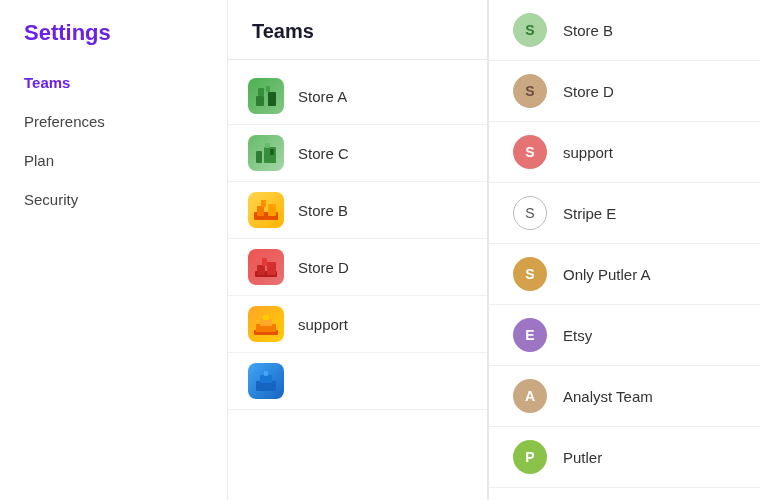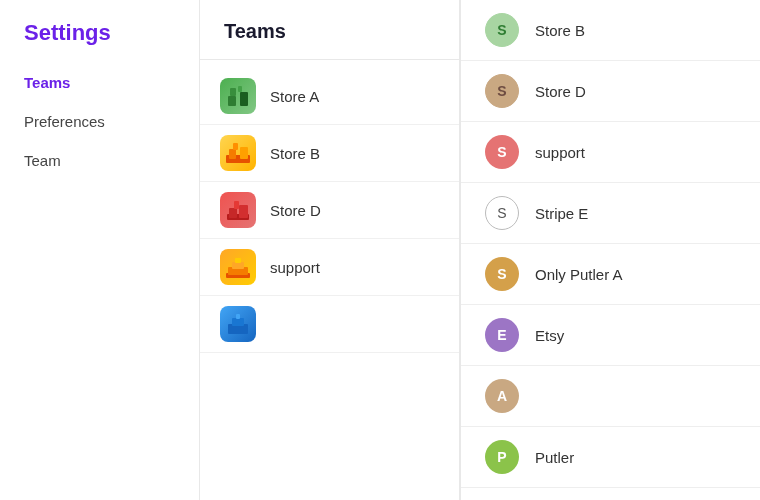--- a/index.html
+++ b/index.html
@@ -7,21 +7,21 @@
       font-family: -apple-system, BlinkMacSystemFont, 'Segoe UI', sans-serif;
       background: #fff;
       width: 760px;
       height: 500px;
       overflow: hidden;
       display: flex;
     }
 
     
     .sidebar {
-      width: 200px;
+      width: 228px;
       padding: 20px 24px;
       border-right: 1px solid #e8e8e8;
       flex-shrink: 0;
     }
     .sidebar-title {
       font-size: 22px;
       font-weight: 700;
       color: #6B21E8;
       margin-bottom: 28px;
     }
@@ -157,39 +157,51 @@
     }
   </style>
 </head>
 <body>
 
 <aside class="sidebar">
   <div class="sidebar-title">Settings</div>
 
   <div class="sidebar-item active">Teams</div>
   <div class="sidebar-item">Preferences</div>
-  <div class="sidebar-item">Team</div>
+  <div class="sidebar-item">Plan</div>
+  <div class="sidebar-item">Security</div>
 </aside>
 
 <section class="main-panel">
   <div class="main-panel-header">Teams</div>
   <div class="team-list">
 
     <div class="team-item">
       <div class="team-icon building icon-store-a">
         <svg width="28" height="28" viewBox="0 0 28 28" fill="none">
           <rect x="4" y="14" width="8" height="10" fill="#2e7d32" rx="1"></rect>
           <rect x="16" y="10" width="8" height="14" fill="#1b5e20" rx="1"></rect>
           <rect x="6" y="6" width="6" height="8" fill="#388e3c" rx="1"></rect>
           <rect x="14" y="4" width="4" height="6" fill="#43a047" rx="1"></rect>
         </svg>
       </div>
       <span class="team-name">Store A</span>
     </div>
 
+    <div class="team-item">
+      <div class="team-icon building icon-store-c">
+        <svg width="28" height="28" viewBox="0 0 28 28" fill="none">
+          <rect x="4" y="12" width="6" height="12" fill="#2e7d32" rx="1"></rect>
+          <rect x="12" y="8" width="12" height="16" fill="#388e3c" rx="1"></rect>
+          <rect x="13" y="4" width="5" height="5" fill="#66bb6a" rx="1"></rect>
+          <rect x="18" y="10" width="4" height="6" fill="#1b5e20" rx="1"></rect>
+        </svg>
+      </div>
+      <span class="team-name">Store C</span>
+    </div>
 
     <div class="team-item">
       <div class="team-icon building icon-store-b">
         <svg width="28" height="28" viewBox="0 0 28 28" fill="none">
           <rect x="2" y="16" width="24" height="8" fill="#e65100" rx="1"></rect>
           <rect x="5" y="10" width="7" height="10" fill="#f57c00" rx="1"></rect>
           <rect x="16" y="8" width="8" height="12" fill="#ffa000" rx="1"></rect>
           <rect x="9" y="4" width="5" height="7" fill="#ff8f00" rx="1"></rect>
         </svg>
       </div>
@@ -261,20 +273,21 @@
     <span class="right-name">Only Putler A</span>
   </div>
 
   <div class="right-item">
     <div class="avatar av-purple">E</div>
     <span class="right-name">Etsy</span>
   </div>
 
   <div class="right-item">
     <div class="avatar av-tan">A</div>
+    <span class="right-name">Analyst Team</span>
   </div>
 
   <div class="right-item">
     <div class="avatar av-lime">P</div>
     <span class="right-name">Putler</span>
   </div>
 
   <div class="right-item">
     
     

